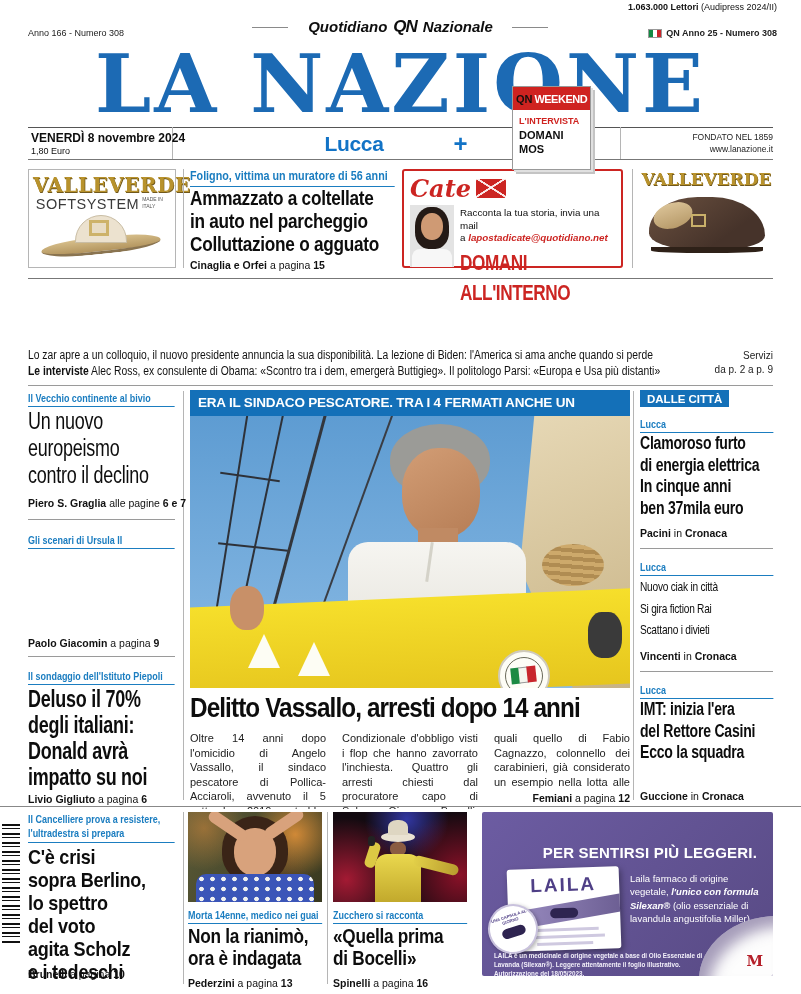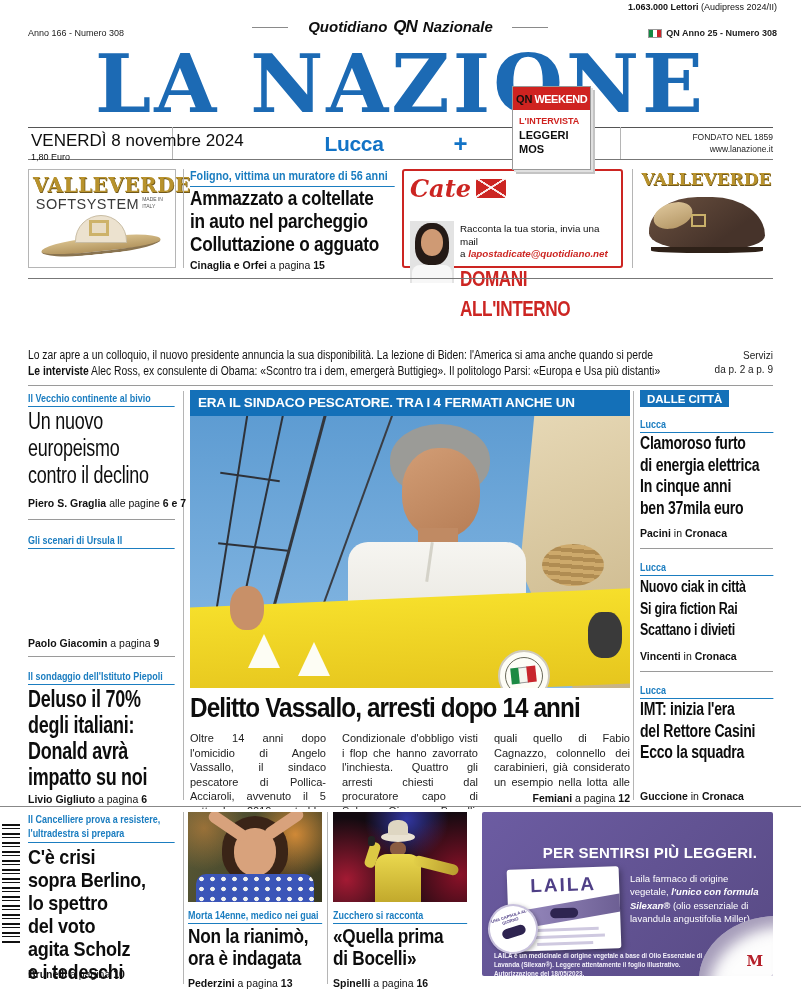--- a/index.html
+++ b/index.html
@@ -45,40 +45,40 @@
     <span class="flagbox"><i style="background:#128a43;"></i><i style="background:#fff;"></i><i style="background:#c8262c;"></i></span><span class="b">QN Anno 25 - Numero 308</span>
   </div>
 
   <div class="abs" style="left:0;top:44px;width:801px;text-align:center;font-family:'DejaVu Serif',serif;font-weight:700;font-size:80px;line-height:80px;letter-spacing:3px;color:#1c6ab4;">LA NAZIONE</div>
 
   <div class="hairline" style="left:28px;top:127px;width:745px;background:#555;"></div>
   <div class="hairline" style="left:28px;top:159px;width:745px;background:#777;"></div>
   <div class="vrule" style="left:172px;top:127px;height:32px;"></div>
   <div class="vrule" style="left:620px;top:127px;height:32px;"></div>
   <div class="abs" style="left:31px;top:131px;">
-    <div style="font-size:17px;font-weight:400;">VENERDÌ 8 novembre 2024</div>
+    <div style="font-size:12px;font-weight:700;">VENERDÌ 8 novembre 2024</div>
     <div style="font-size:9px;margin-top:1px;">1,80 Euro</div>
   </div>
   <div class="abs" style="left:172px;top:129px;width:448px;height:30px;display:flex;align-items:center;justify-content:center;gap:70px;">
     <span style="font-size:21px;font-weight:700;color:#1273c6;letter-spacing:-.3px;">Lucca</span>
     <span style="font-size:24px;font-weight:700;color:#1273c6;">+</span>
   </div>
   <div class="abs" style="right:28px;top:131px;text-align:right;font-size:8.5px;line-height:1.45;color:#222;">
     <div>FONDATO NEL 1859</div>
     <div>www.lanazione.it</div>
   </div>
 
   <div class="abs" style="left:512px;top:86px;width:79px;height:84px;background:#fff;border:1px solid #999;box-shadow:2px 2px 0 #e0e0e0,4px 4px 0 #c4c4c4;z-index:6;">
     <div style="background:#cf2320;height:23px;display:flex;align-items:center;justify-content:center;gap:2px;">
       <span style="color:#15100e;font-weight:700;font-size:11px;">QN</span>
       <span style="color:#fff;font-weight:700;font-size:11px;letter-spacing:-.5px;">WEEKEND</span>
     </div>
     <div style="padding:6px 6px 0 6px;">
       <div style="color:#cf2320;font-weight:700;font-size:9px;">L'INTERVISTA</div>
-      <div style="font-weight:700;font-size:11px;margin-top:3px;line-height:1.25;">LEGGERI</div>
+      <div style="font-weight:700;font-size:11px;margin-top:3px;line-height:1.25;">DOMANI</div>
       <div style="font-weight:700;font-size:11px;line-height:1.25;">MOS</div>
     </div>
   </div>
 
   <div class="abs" style="left:28px;top:169px;width:148px;height:99px;border:1px solid #b5b5b5;padding:3px 4px;">
     <div class="gold" style="font-size:20px;text-align:center;letter-spacing:.5px;">VALLEVERDE</div>
     <div style="display:flex;align-items:flex-start;justify-content:center;gap:3px;margin-top:-1px;">
       <span style="font-size:14.5px;letter-spacing:.5px;color:#3a3a3a;">SOFTSYSTEM</span>
       <span style="font-size:5px;color:#555;width:26px;line-height:1.3;">MADE IN ITALY</span>
     </div>
@@ -101,21 +101,21 @@
     <div class="byline abs" style="left:0;top:90px;">
       <span class="b">Cinaglia e Orfei</span> <span>a pagina</span> <span class="b">15</span>
     </div>
   </div>
 
   <div class="abs" style="left:402px;top:169px;width:221px;height:99px;border:2.5px solid #cc2522;border-radius:3px;background:#fff;padding:3px 6px;">
     <div style="display:flex;align-items:baseline;gap:5px;">
       <span style="font-family:'DejaVu Serif',serif;font-style:italic;font-weight:700;font-size:24px;color:#cc2522;">Cate</span>
       <span style="position:relative;width:30px;height:19px;background:#cc2522;border-radius:2px;display:inline-block;align-self:center;background-image:linear-gradient(to bottom right,transparent 44%,rgba(255,255,255,.9) 45%,rgba(255,255,255,.9) 50%,transparent 51%),linear-gradient(to bottom left,transparent 44%,rgba(255,255,255,.9) 45%,rgba(255,255,255,.9) 50%,transparent 51%);"></span>
     </div>
-    <div style="display:flex;gap:6px;margin-top:18px;">
+    <div style="display:flex;gap:6px;margin-top:2px;">
       <div style="position:relative;width:44px;height:62px;background:#e3e3e3;overflow:hidden;flex:0 0 auto;">
         <div class="abs" style="left:5px;top:2px;width:34px;height:42px;background:#241a16;border-radius:45% 45% 40% 40%;"></div>
         <div class="abs" style="left:11px;top:8px;width:22px;height:27px;background:#cf9a74;border-radius:48%;"></div>
         <div class="abs" style="left:2px;top:44px;width:40px;height:18px;background:#f7f7f7;border-radius:8px 8px 0 0;"></div>
       </div>
       <div style="font-size:9.8px;line-height:1.3;padding-top:2px;">
         <div>Racconta la tua storia, invia una mail</div>
         <div>
           <span>a </span><span style="color:#cc2522;font-weight:700;font-style:italic;">lapostadicate@quotidiano.net</span>
         </div>
@@ -234,21 +234,21 @@
 In cinque anni
 ben 37mila euro</span></div>
   <div class="abs byline" style="left:640px;top:527px;">
     <span class="b">Pacini</span> <span>in</span> <span class="b">Cronaca</span>
   </div>
   <div class="hr" style="left:640px;top:548px;width:133px;"></div>
 
   <div class="abs kicker kicker-sm" style="left:640px;top:560px;width:133px;">
       <span class="ku c78">Lucca</span>
     </div>
-  <div class="abs hl pre" style="left:640px;top:576px;width:133px;height:66px;font-weight:700;font-size:16px;line-height:21.5px;"><span class="c78">Nuovo ciak in città
+  <div class="abs hl pre" style="left:640px;top:576px;width:133px;height:66px;font-weight:400;font-size:13px;line-height:21.5px;"><span class="c78">Nuovo ciak in città
 Si gira fiction Rai
 Scattano i divieti</span></div>
   <div class="abs byline" style="left:640px;top:650px;">
     <span class="b">Vincenti</span> <span>in</span> <span class="b">Cronaca</span>
   </div>
   <div class="hr" style="left:640px;top:671px;width:133px;"></div>
 
   <div class="abs kicker kicker-sm" style="left:640px;top:683px;width:133px;">
       <span class="ku c78">Lucca</span>
     </div>

